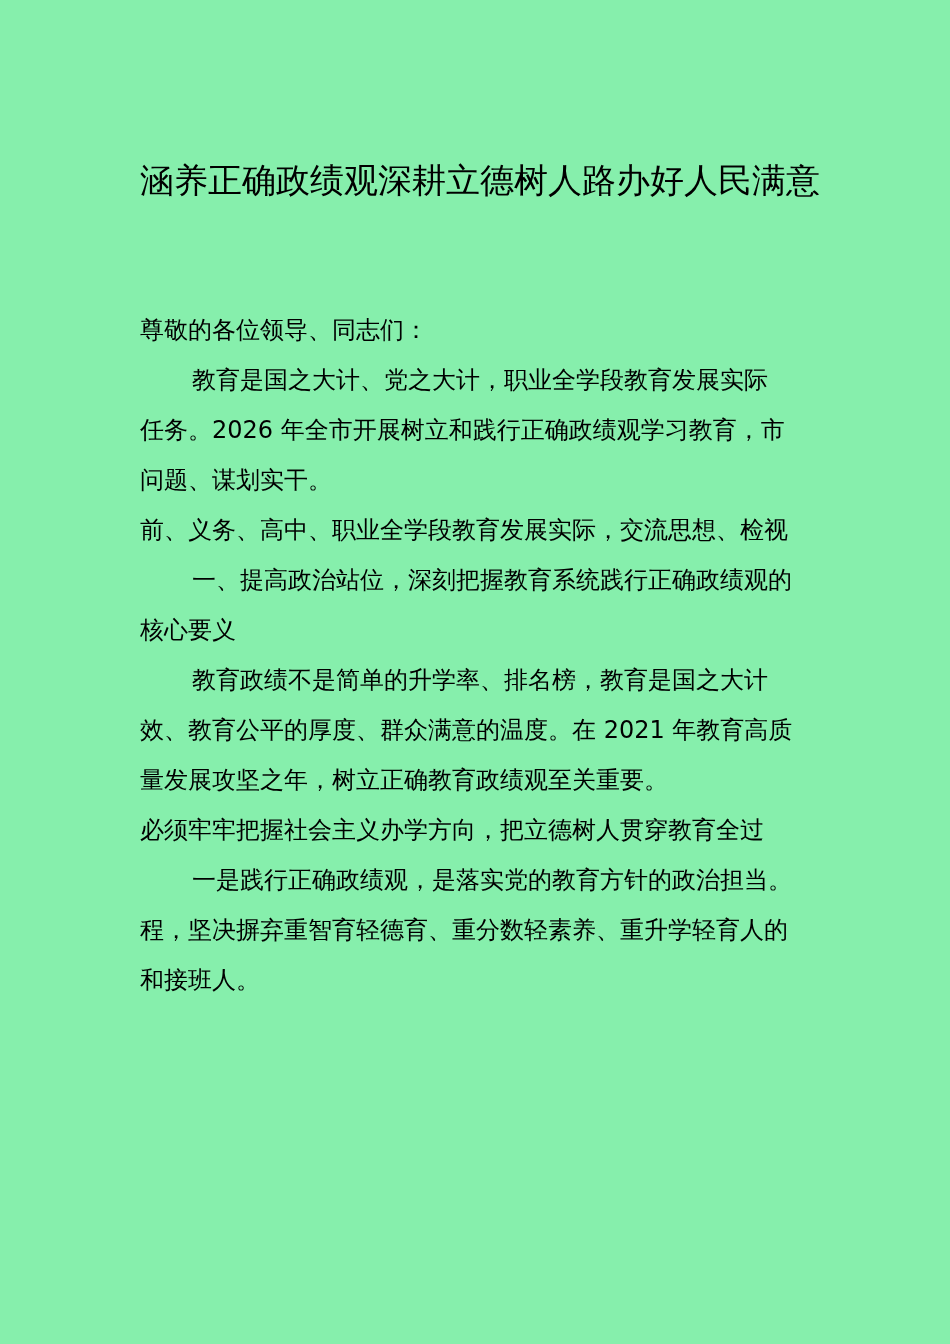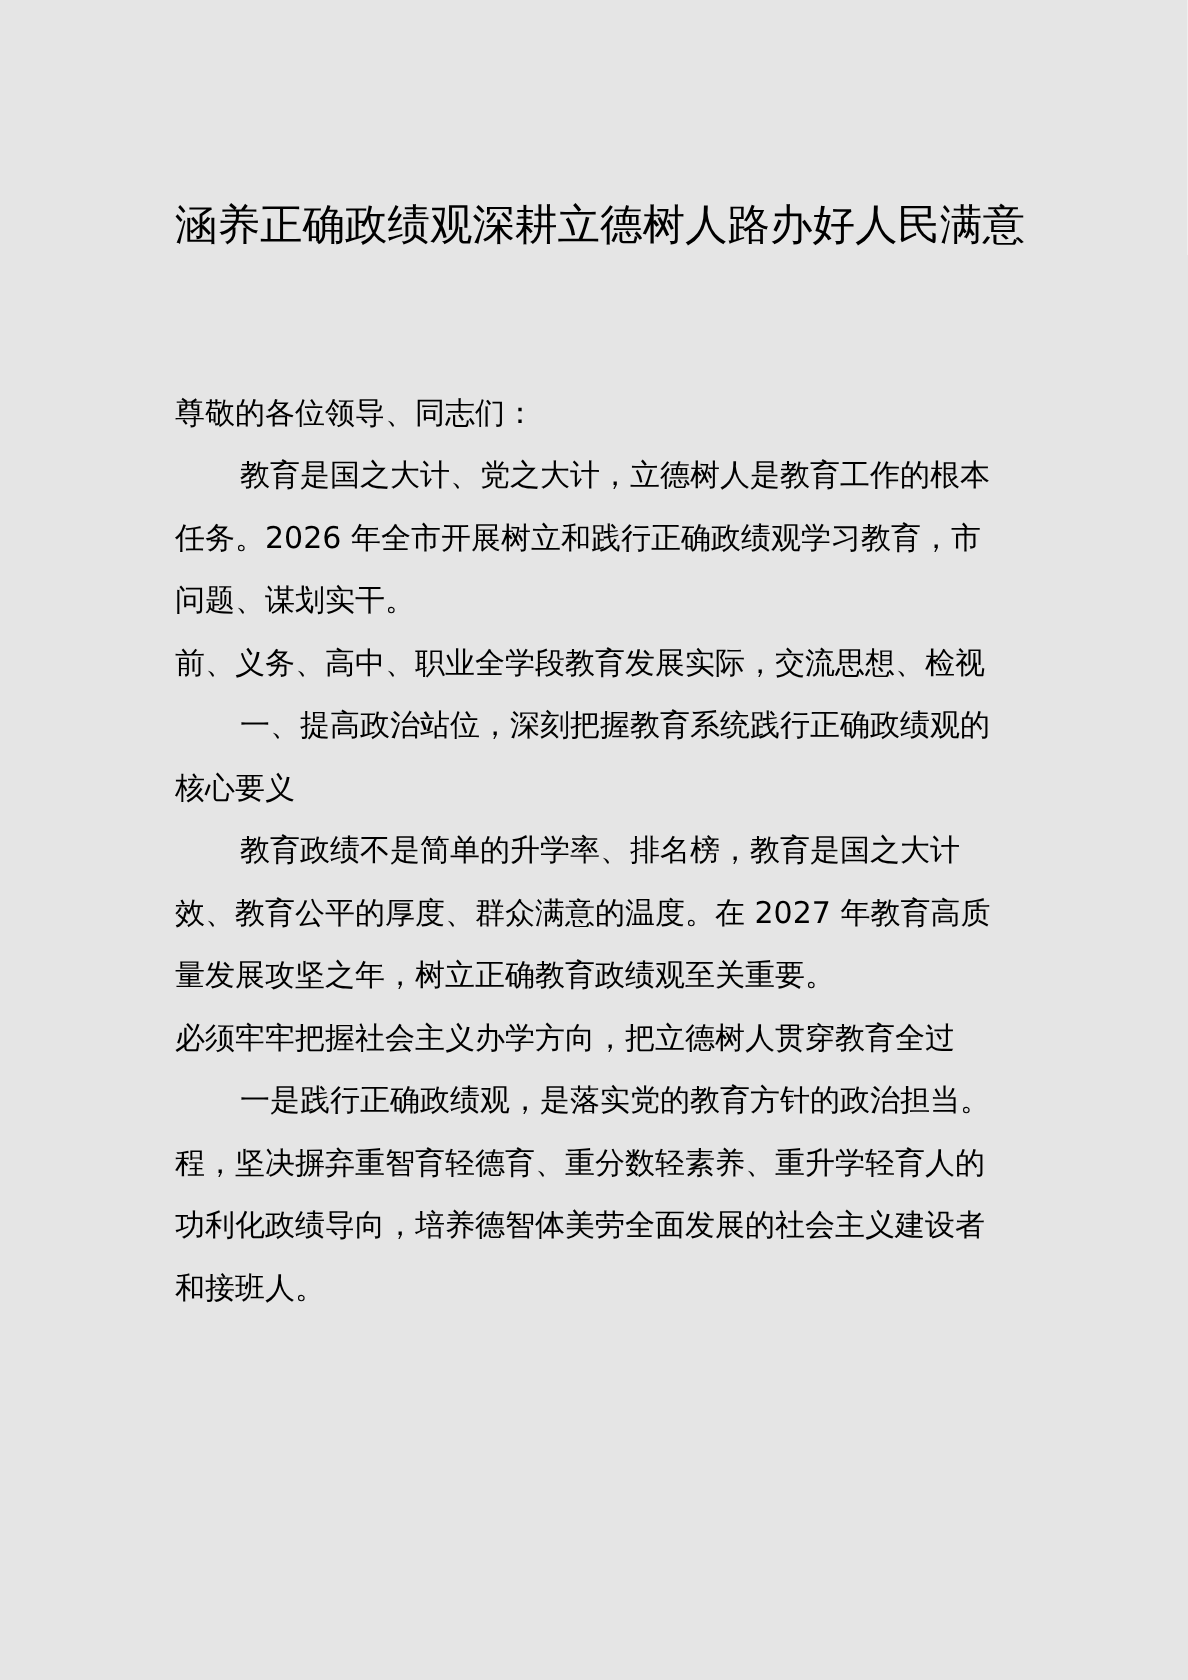--- a/index.html
+++ b/index.html
@@ -14,21 +14,21 @@
       overflow: hidden;
       font-family: "DejaVu Sans", "Liberation Sans", sans-serif;
       color: #000000;
     }
     .page {
       position: absolute;
       left: 0;
       top: 0;
       width: 950px;
       height: 1344px;
-      background: #e5e5e5;
+      background: #86efac;
     }
     .title {
       position: absolute;
       left: 120px;
       width: 720px;
       top: 155px;
       text-align: center;
       font-size: 34px;
       line-height: 51px;
       font-weight: normal;
@@ -63,39 +63,38 @@
 <div class="page">
 
   <h1 class="title">
     <span class="line">涵养正确政绩观深耕立德树人路办好人民满意</span>
   </h1>
 
   <div class="body">
     <span class="line">尊敬的各位领导、同志们：</span>
 
     <div>
-      <span class="line indent">教育是国之大计、党之大计，立德树人是教育工作的根本</span>
+      <span class="line indent">教育是国之大计、党之大计，职业全学段教育发展实际</span>
       <span class="line">任务。2026 年全市开展树立和践行正确政绩观学习教育，市</span>
       <span class="line">问题、谋划实干。</span>
       <span class="line">前、义务、高中、职业全学段教育发展实际，交流思想、检视</span>
     </div>
 
     <div>
       <span class="line indent">一、提高政治站位，深刻把握教育系统践行正确政绩观的</span>
       <span class="line">核心要义</span>
     </div>
 
     <div>
       <span class="line indent">教育政绩不是简单的升学率、排名榜，教育是国之大计</span>
-      <span class="line">效、教育公平的厚度、群众满意的温度。在 2027 年教育高质</span>
+      <span class="line">效、教育公平的厚度、群众满意的温度。在 2021 年教育高质</span>
       <span class="line">量发展攻坚之年，树立正确教育政绩观至关重要。</span>
     </div>
 
     <div>
       <span class="line">必须牢牢把握社会主义办学方向，把立德树人贯穿教育全过</span>
       <span class="line indent">一是践行正确政绩观，是落实党的教育方针的政治担当。</span>
       <span class="line">程，坚决摒弃重智育轻德育、重分数轻素养、重升学轻育人的</span>
-      <span class="line">功利化政绩导向，培养德智体美劳全面发展的社会主义建设者</span>
       <span class="line">和接班人。</span>
     </div>
   </div>
 
 </div>
 
 </body></html>

